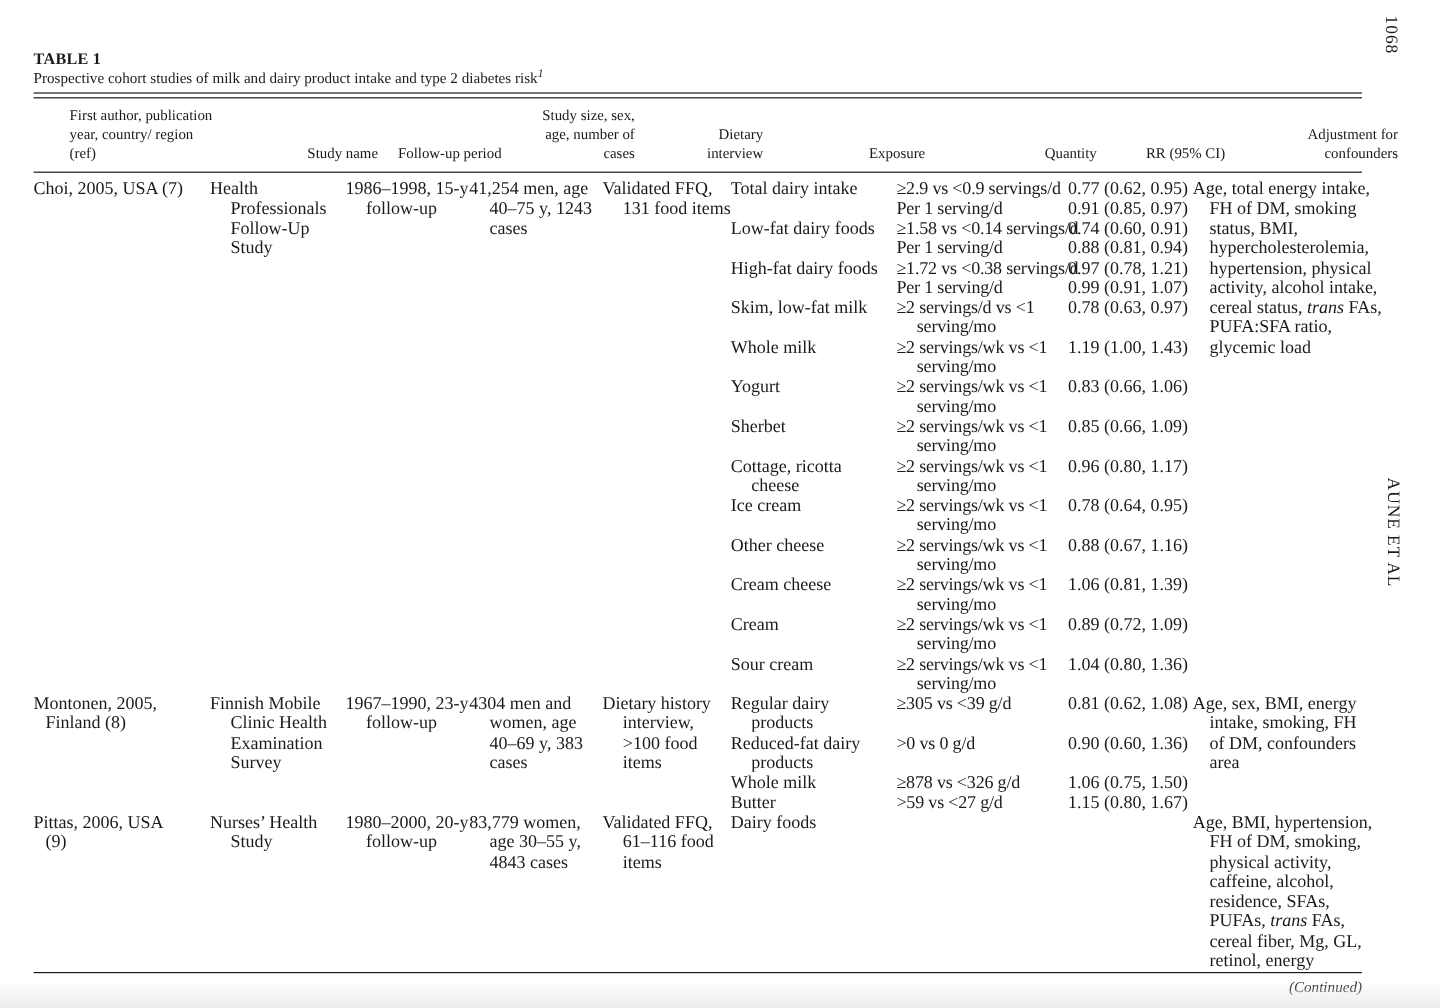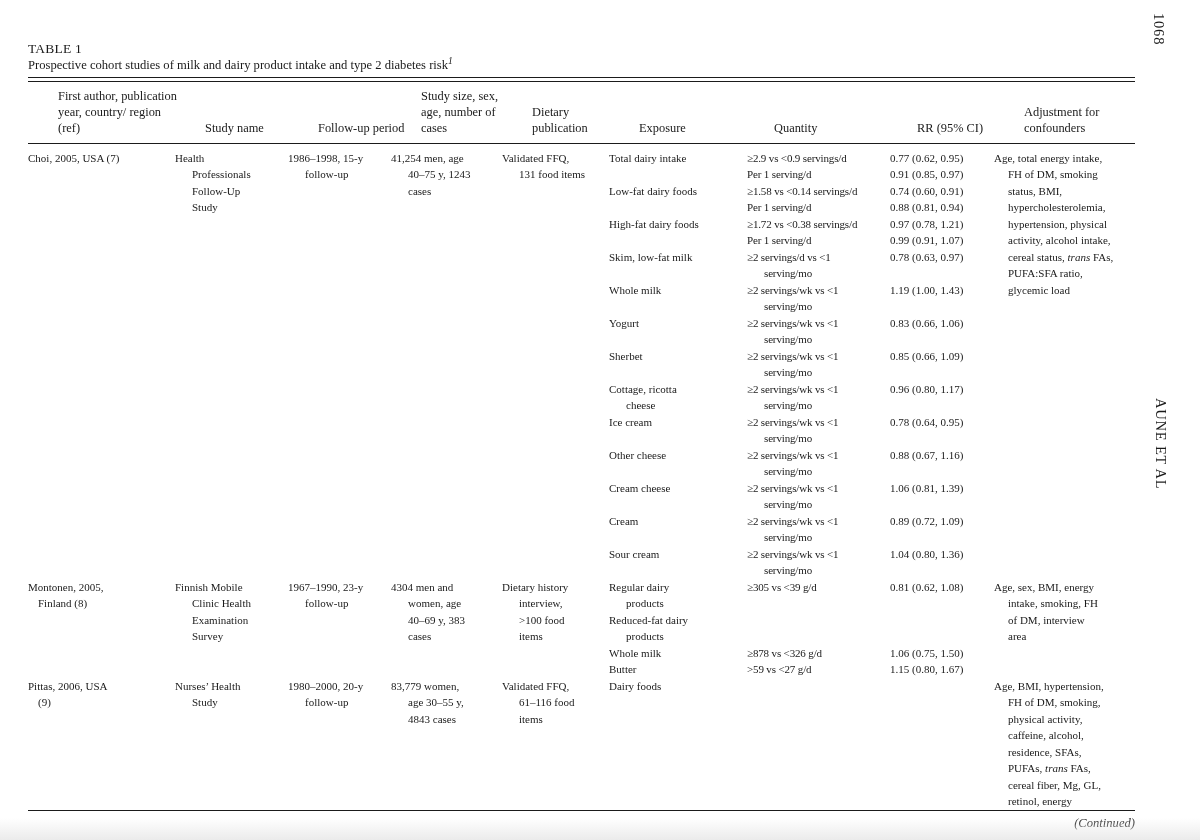--- a/index.html
+++ b/index.html
@@ -3,32 +3,32 @@
 <meta charset="utf-8">
 <style>
   html,body{margin:0;padding:0}
   body{
     width:1200px;height:840px;position:relative;overflow:hidden;
     background:#ffffff;color:#1a1a1a;
     font-family:"Liberation Serif","DejaVu Serif",serif;
     -webkit-font-smoothing:antialiased;
   }
   .sheet{position:absolute;left:28px;top:40px;width:1107px}
-  .title{font-weight:normal;font-size:13.5px;line-height:17px;letter-spacing:.2px}
+  .title{font-weight:bold;font-size:13.5px;line-height:17px;letter-spacing:.2px}
   .caption{font-size:12.6px;line-height:17px}
   .caption sup{font-size:9.5px;line-height:0}
   .dbl-rule{margin-top:3px;height:3px;border-top:1px solid #1b1b1b;border-bottom:1px solid #1b1b1b}
   .hrow{
     display:grid;grid-template-columns:144px 110px 100px 108px 104px 132px 140px 104px 141px;
     column-gap:3px;align-items:end;padding:6px 0 6px;font-size:12.4px;line-height:16.2px;margin-left:30px;
   }
-  .hcell{text-align:left}
+  .hcell{text-align:right}
   .hcell.left{text-align:left}
   .rule{border-top:1px solid #1b1b1b}
-  .tbody{padding-top:6px;font-size:11px;line-height:16.5px}
+  .tbody{padding-top:6px;font-size:15px;line-height:16.5px}
   .trow{
     display:grid;grid-template-columns:144px 110px 100px 108px 104px 382px 141px;
     column-gap:3px;align-items:start;
   }
   .cell{min-width:0}
   .ln{white-space:nowrap}
   .cont{padding-left:17px}
   .c1 .cont{padding-left:10px}
   .c9 .cont{padding-left:14px}
   .entry{display:flex;column-gap:6px}
@@ -69,21 +69,21 @@
       <div class="hcell">
         <div class="ln">Follow-up period</div>
       </div>
       <div class="hcell">
         <div class="ln">Study size, sex,</div>
         <div class="ln">age, number of</div>
         <div class="ln">cases</div>
       </div>
       <div class="hcell">
         <div class="ln">Dietary</div>
-        <div class="ln">publication</div>
+        <div class="ln">interview</div>
       </div>
       <div class="hcell">
         <div class="ln">Exposure</div>
       </div>
       <div class="hcell">
         <div class="ln">Quantity</div>
       </div>
       <div class="hcell">
         <div class="ln">RR (95% CI)</div>
       </div>
@@ -386,20 +386,28 @@
     <div class="rr">0.81 (0.62, 1.08)</div>
   </div>
 </div>
   </div>
 
   <div class="entry">
     <div class="exp">
               <div class="ln">Reduced-fat dairy</div>
               <div class="ln cont">products</div>
             </div>
+    <div class="qrows">
+  <div class="qrr-row">
+    <div class="q">
+                  <div class="ln">&gt;0 vs 0 g/d</div>
+                </div>
+    <div class="rr">0.90 (0.60, 1.36)</div>
+  </div>
+</div>
   </div>
 
   <div class="entry">
     <div class="exp">
               <div class="ln">Whole milk</div>
             </div>
     <div class="qrows">
   <div class="qrr-row">
     <div class="q">
                   <div class="ln">≥878 vs &lt;326 g/d</div>
@@ -419,21 +427,21 @@
                   <div class="ln">&gt;59 vs &lt;27 g/d</div>
                 </div>
     <div class="rr">1.15 (0.80, 1.67)</div>
   </div>
 </div>
   </div>
 </div>
     <div class="cell c9">
           <div class="ln">Age, sex, BMI, energy</div>
           <div class="ln cont">intake, smoking, FH</div>
-          <div class="ln cont">of DM, interview</div>
+          <div class="ln cont">of DM, confounders</div>
           <div class="ln cont">area</div>
         </div>
   </div>
 
   <div class="trow">
     <div class="cell c1">
           <div class="ln">Pittas, 2006, USA</div>
           <div class="ln cont">(9)</div>
         </div>
     <div class="cell c2">

